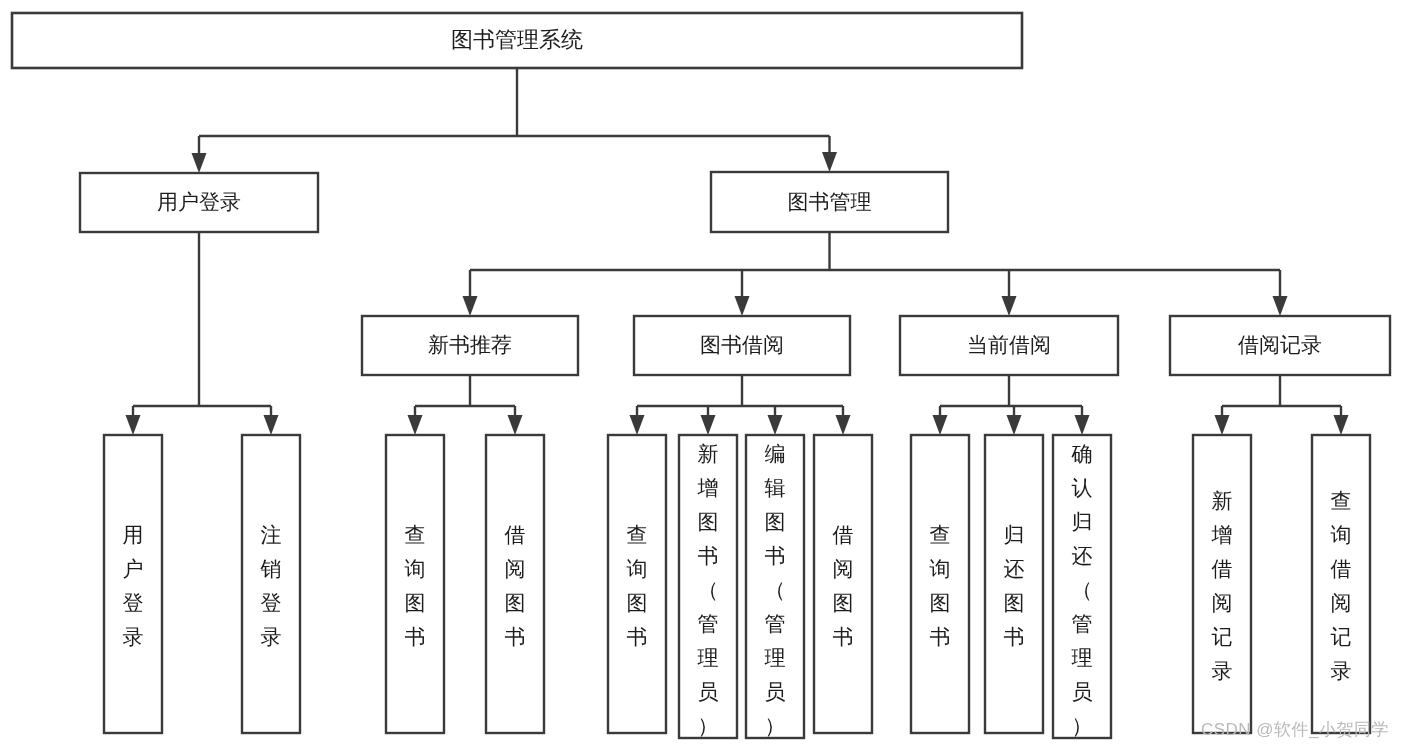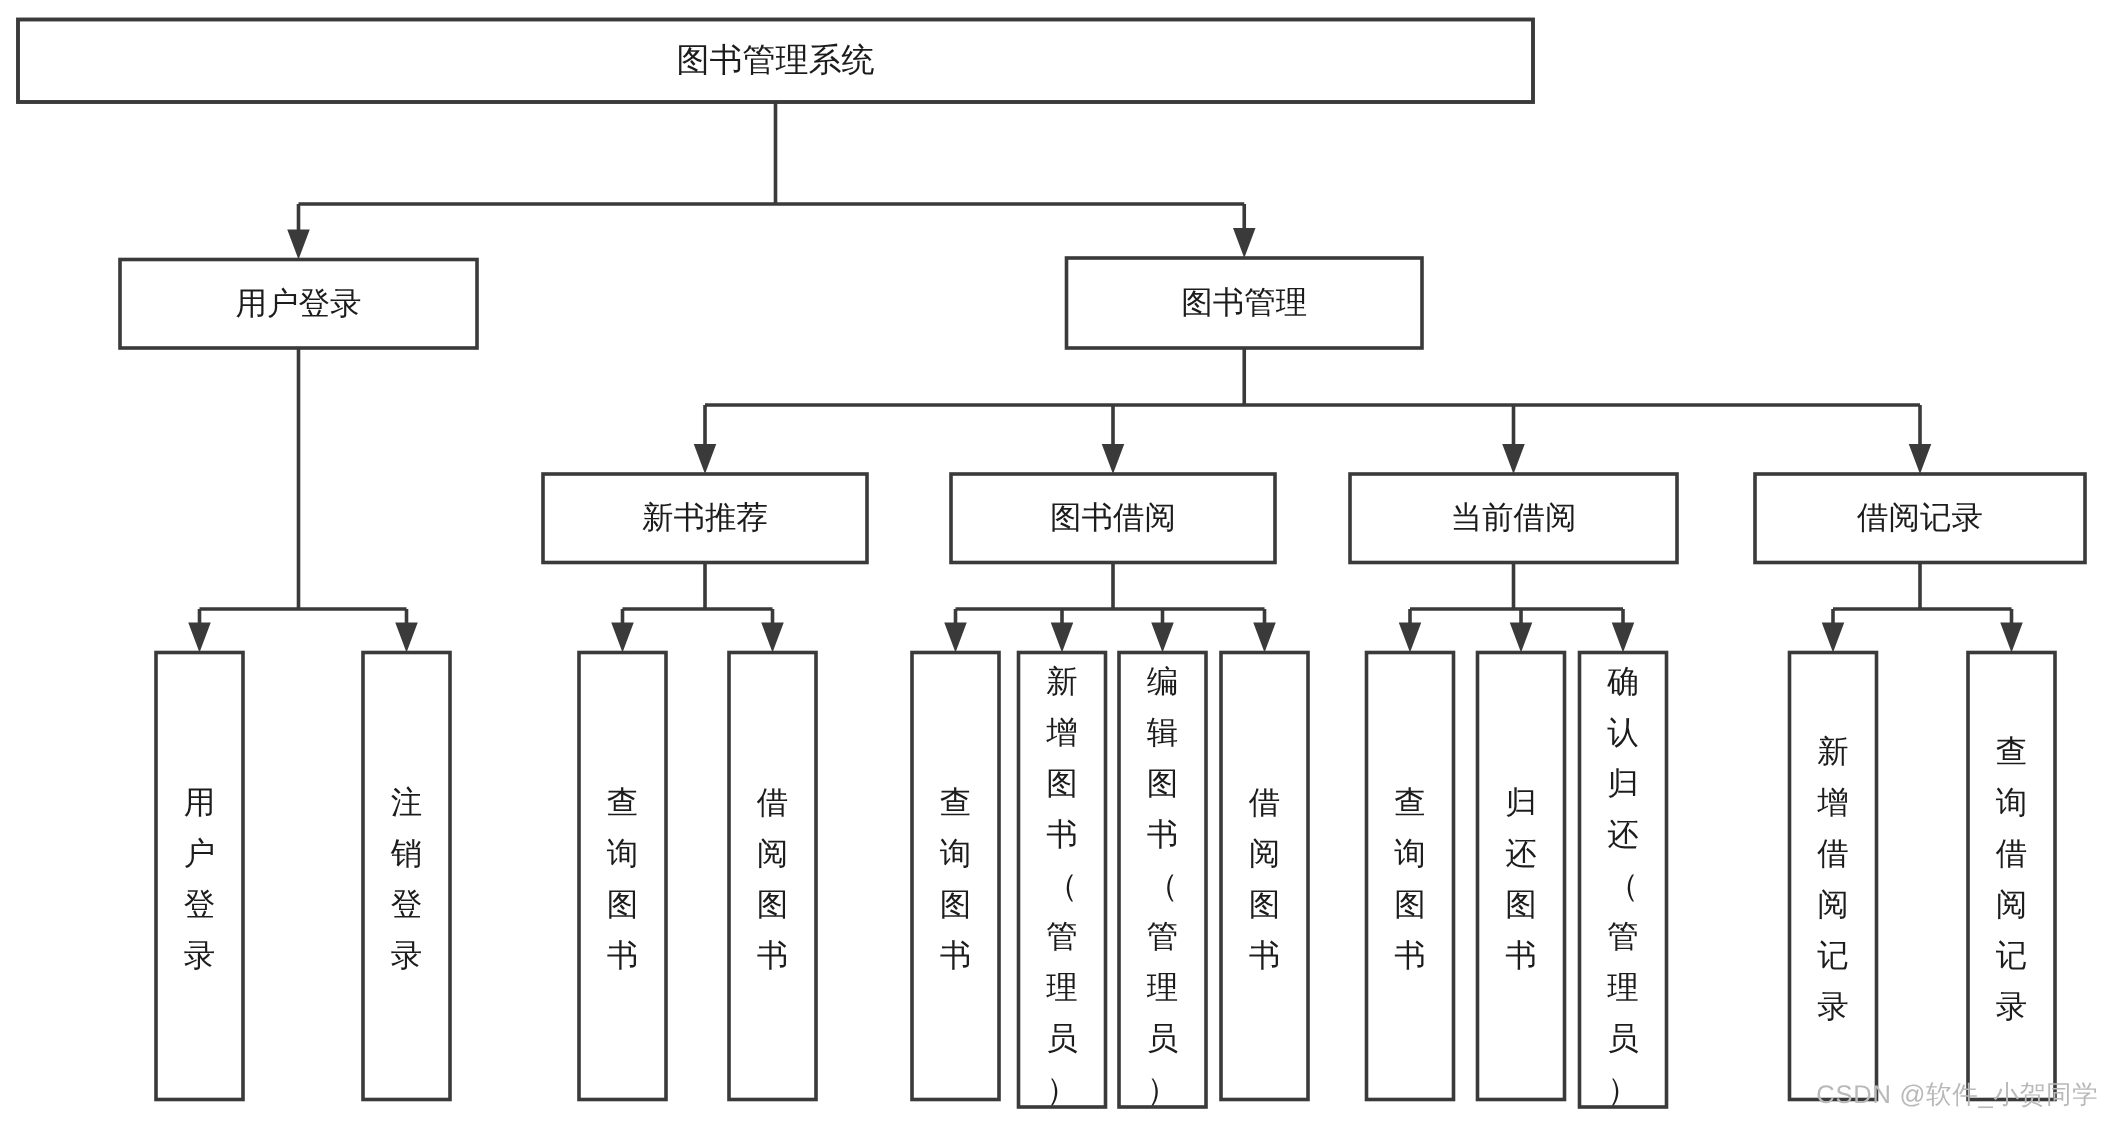--- a/index.html
+++ b/index.html
@@ -55,21 +55,21 @@
     font-size: 22px;
   }
   .vert-label {
     fill: #1c1c1c;
     font-family: "Liberation Sans", "DejaVu Sans", sans-serif;
     font-size: 21px;
     text-anchor: middle;
   }
   .watermark {
     position: absolute;
-    right: 6px;
+    right: 16px;
     bottom: 6px;
     font-family: "Liberation Sans", "DejaVu Sans", sans-serif;
     font-size: 17px;
     color: #b9b9b9;
     letter-spacing: 0.5px;
     white-space: nowrap;
     user-select: none;
   }
 </style>
 </head>

